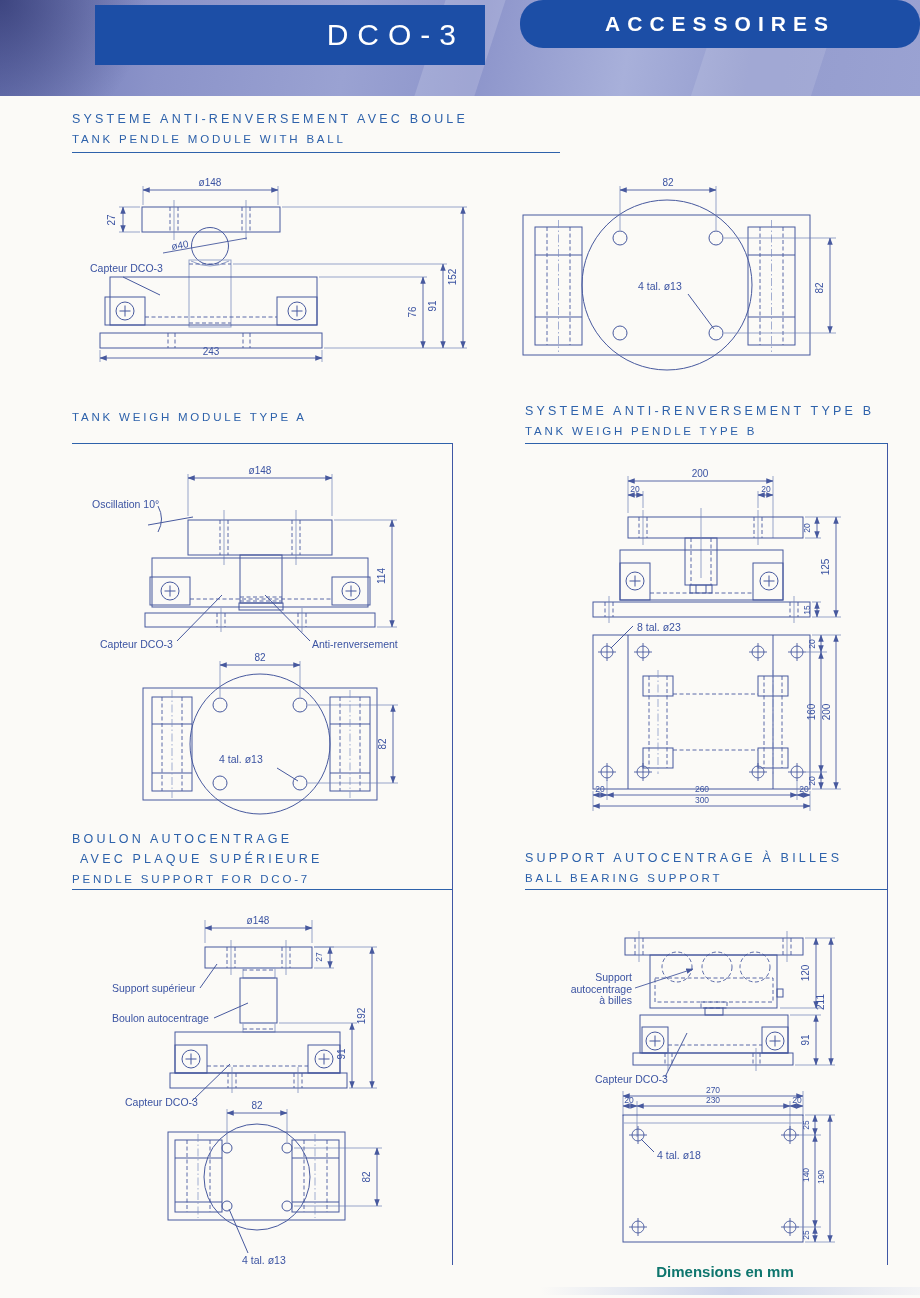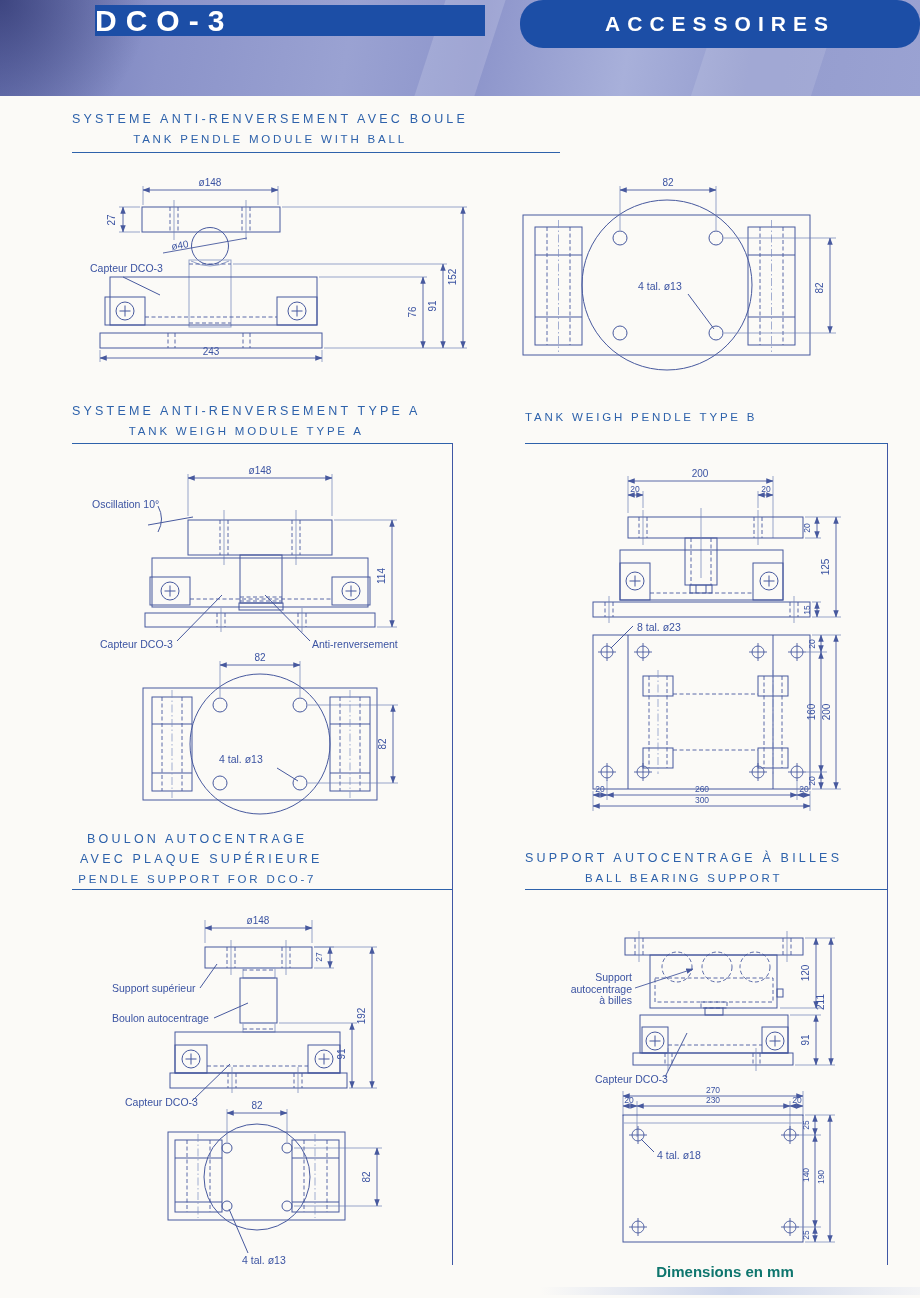--- a/index.html
+++ b/index.html
@@ -6,26 +6,26 @@
   body{width:920px;height:1298px;position:relative;background:#fbfaf7;
        font-family:"Liberation Sans",sans-serif;overflow:hidden;}
   .abs{position:absolute;}
   
   .photo{left:0;top:0;width:920px;height:96px;
     background:
       radial-gradient(circle at 0% 0%, rgba(22,28,84,.55) 0%, rgba(22,28,84,0) 16%),
       linear-gradient(100deg,#6d77b6 0%,#8b93c9 18%,#9aa2d2 38%,#8d95cb 52%,#a8b0da 68%,#949cce 82%,#9aa2d2 100%);}
   .streak{position:absolute;background:rgba(255,255,255,.16);transform:skewX(-18deg);}
   .banner{display:flex;align-items:center;color:#fff;background:#1c4ea6;}
-  .banner-left{left:95px;top:5px;width:370px;height:31px;justify-content:flex-start;
-    font-size:30px;font-weight:700;letter-spacing:9px;padding-right:20px;}
+  .banner-left{left:95px;top:5px;width:370px;height:60px;justify-content:flex-end;
+    font-size:30px;font-weight:400;letter-spacing:9px;padding-right:20px;}
   .banner-right{left:520px;top:0;width:400px;height:48px;justify-content:center;
     font-size:21px;font-weight:700;letter-spacing:7px;border-radius:23px;}
   
-  .sec-title{color:#2e62ab;text-align:center;}
+  .sec-title{color:#2e62ab;}
   .sec-title .fr{font-size:12.5px;letter-spacing:3.2px;white-space:nowrap;}
   .sec-title .en{font-size:11.5px;letter-spacing:2.8px;white-space:nowrap;margin-top:7px;}
   .rule{background:#2e62ab;height:1px;}
   .vrule{background:#3f57a5;width:1px;}
   
   svg text{font-family:"Liberation Sans",sans-serif;fill:#3b53a2;}
   .lb{font-size:10.5px;}
   .dt{font-size:10px;}
   .ds{font-size:8.5px;}
   .s{stroke:#47599e;fill:none;stroke-width:1;}
@@ -70,24 +70,24 @@
   <span>ACCESSOIRES</span>
 </div>
 
 <div class="abs sec-title" style="left:72px;top:112px;">
   <div class="fr">SYSTEME ANTI-RENVERSEMENT AVEC BOULE</div>
   <div class="en">TANK PENDLE MODULE WITH BALL</div>
 </div>
 <div class="abs rule" style="left:72px;top:152px;width:488px;"></div>
 
 <div class="abs sec-title" style="left:72px;top:404px;">
-  <div class="fr">SYSTEME ANTI-RENVERSEMENT TYPE A</div>
   <div class="en">TANK WEIGH MODULE TYPE A</div>
 </div>
 <div class="abs sec-title" style="left:525px;top:404px;">
+  <div class="fr">SYSTEME ANTI-RENVERSEMENT TYPE B</div>
   <div class="en">TANK WEIGH PENDLE TYPE B</div>
 </div>
 <div class="abs rule" style="left:72px;top:443px;width:381px;"></div>
 <div class="abs rule" style="left:525px;top:443px;width:363px;"></div>
 
 <div class="abs sec-title" style="left:72px;top:832px;">
   <div class="fr">BOULON AUTOCENTRAGE</div>
   <div class="fr" style="margin-top:6px;margin-left:8px;">AVEC PLAQUE SUPÉRIEURE</div>
   <div class="en">PENDLE SUPPORT FOR DCO-7</div>
 </div>

